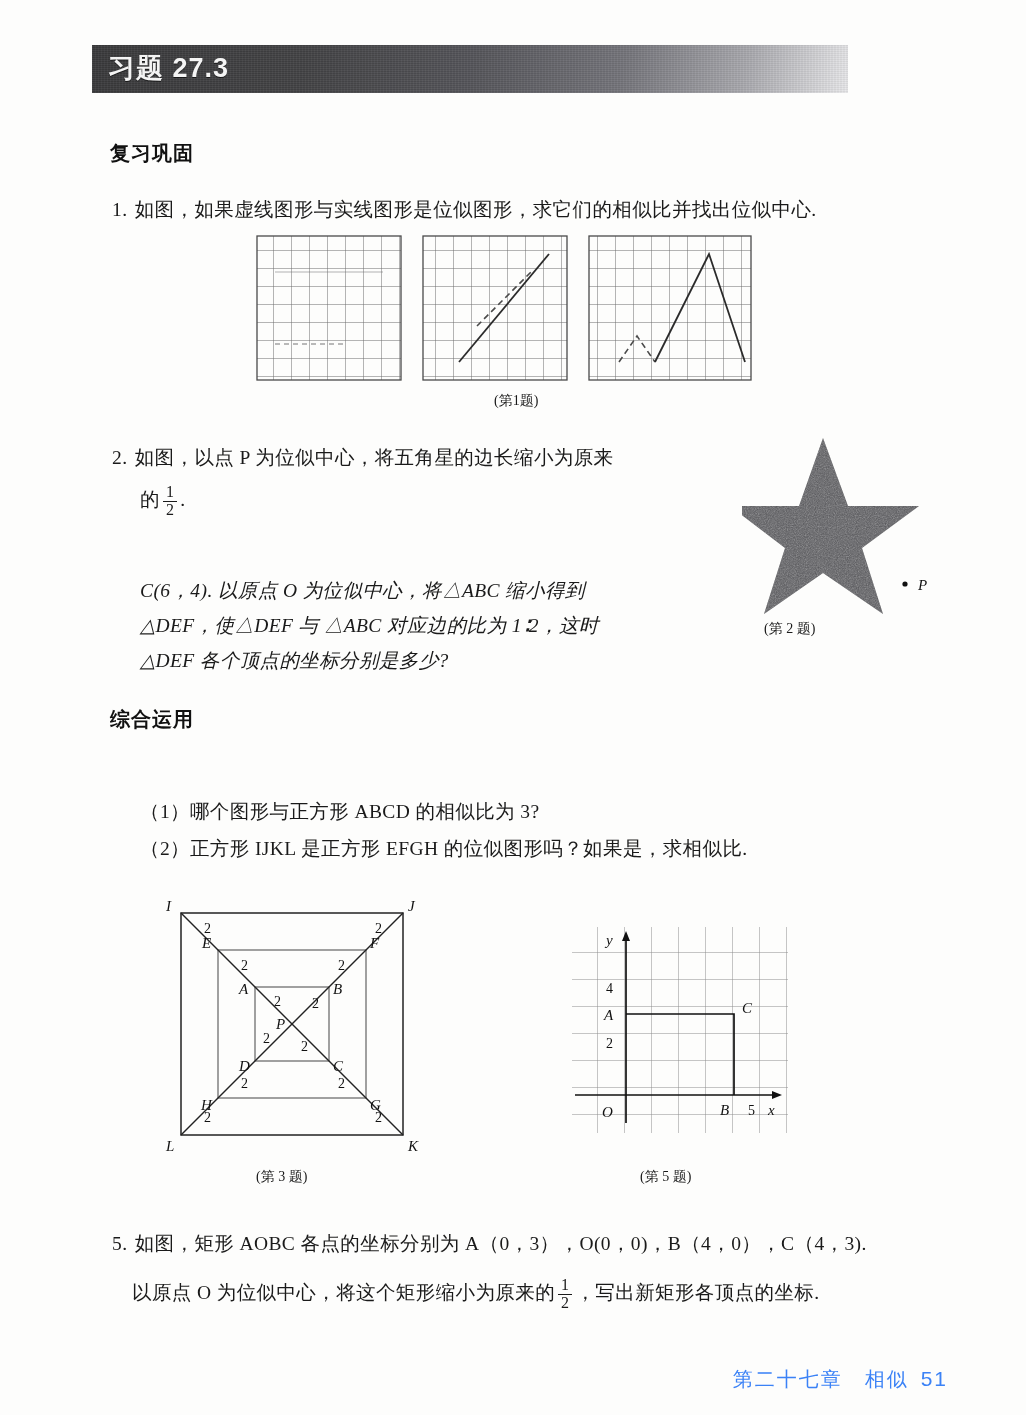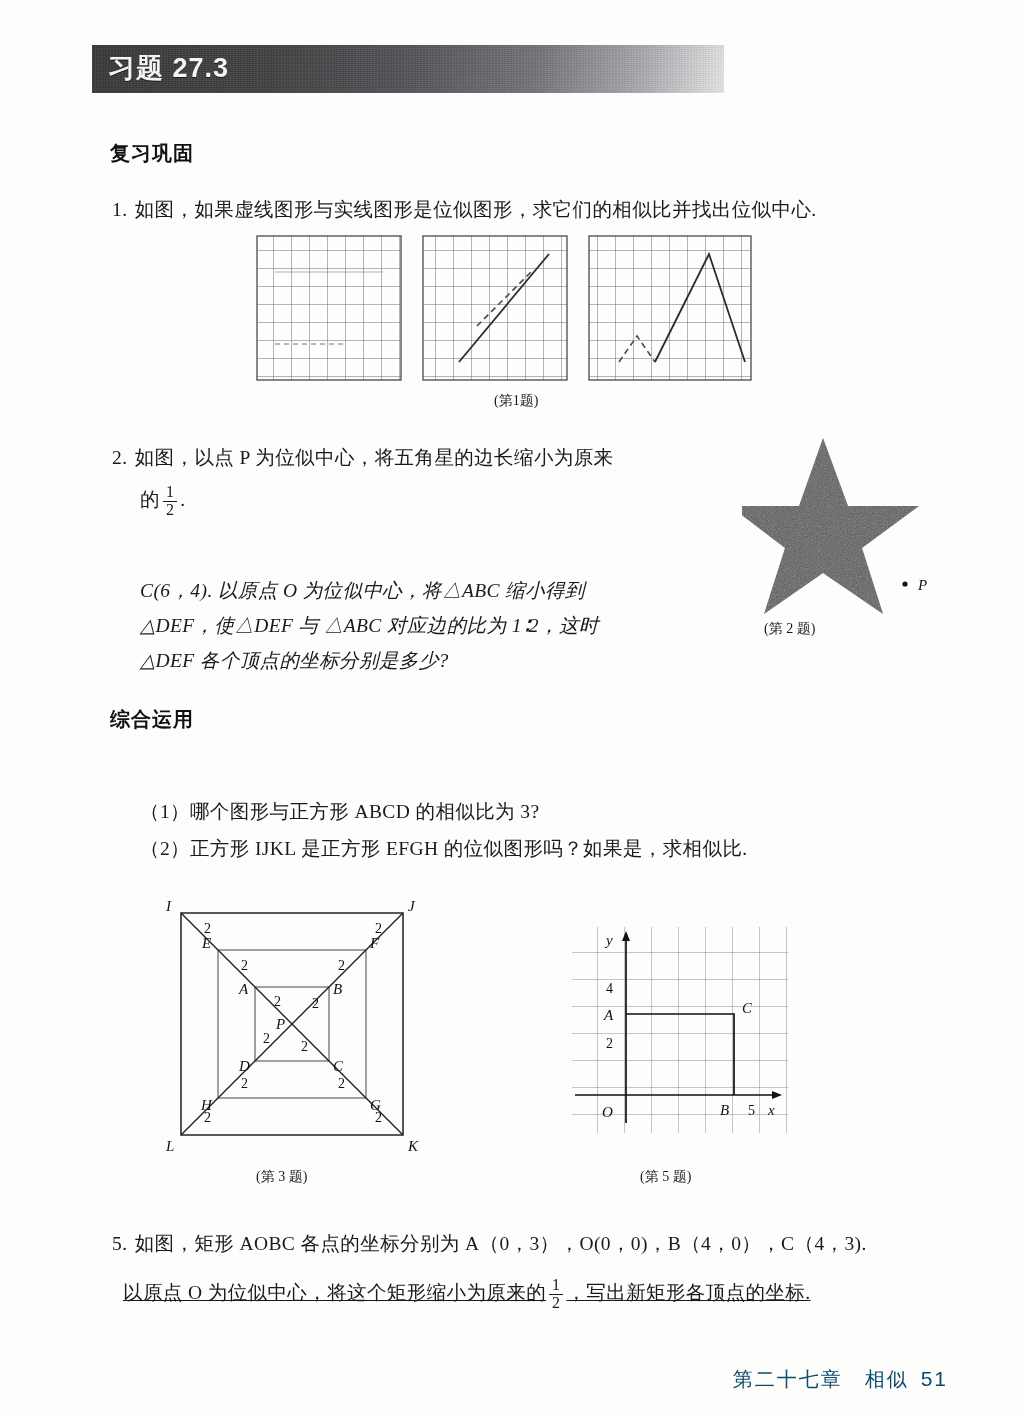--- a/index.html
+++ b/index.html
@@ -20,21 +20,21 @@
     position: absolute;
     inset: 0;
     background: #fdfdfc;
   }
 
   
   .banner {
     position: absolute;
     left: 92px;
     top: 45px;
-    width: 632px;
+    width: 756px;
     height: 48px;
     background: linear-gradient(100deg,
         #3a3a3c 0%, #434345 28%, #55555a 50%,
         #75757b 70%, #a9a9ae 86%, #e8e8ea 100%);
   }
   .banner::after{
     content:"";
     position:absolute; inset:0;
     background-image:
       repeating-linear-gradient(0deg, rgba(255,255,255,.05) 0 1px, rgba(0,0,0,.05) 1px 2px),
@@ -99,21 +99,21 @@
 
   
   .fig { position: absolute; }
 
   
   .footer {
     position: absolute;
     right: 78px;
     bottom: 22px;
     font-size: 20px;
-    color: #0c4a6e;
+    color: #3b82f6;
     letter-spacing: 2px;
     font-family: "Liberation Serif", serif;
     white-space: nowrap;
   }
   .footer .pg {
     font-family: "Liberation Sans", sans-serif;
     margin-left: 12px;
     font-size: 21px;
   }
 
@@ -279,21 +279,21 @@
     </svg>
   </div>
 
   <div class="cap" style="left:256px; top:1168px;">(第 3 题)</div>
   <div class="cap" style="left:640px; top:1168px;">(第 5 题)</div>
 
   <div class="qtext" style="left:112px; top:1226px;">
     <span class="num">5.</span>
     <span>如图，矩形 AOBC 各点的坐标分别为 A（0，3），O(0，0)，B（4，0），C（4，3).</span>
   </div>
-  <div class="qtext" style="left:123px; top:1275px;text-decoration:underline;">
+  <div class="qtext" style="left:132px; top:1275px;">
     <span>以原点 O 为位似中心，将这个矩形缩小为原来的</span><span class="frac"><span class="n">1</span><span class="d">2</span></span><span>，写出新矩形各顶点的坐标.</span>
   </div>
 
   <div class="footer">
     <span>第二十七章　相似</span><span class="pg">51</span>
   </div>
 
 </div>
 
 </body></html>

